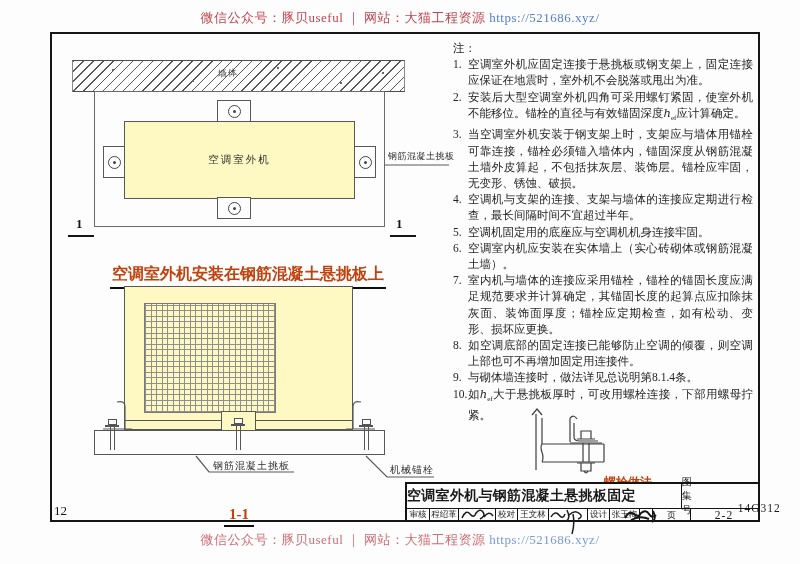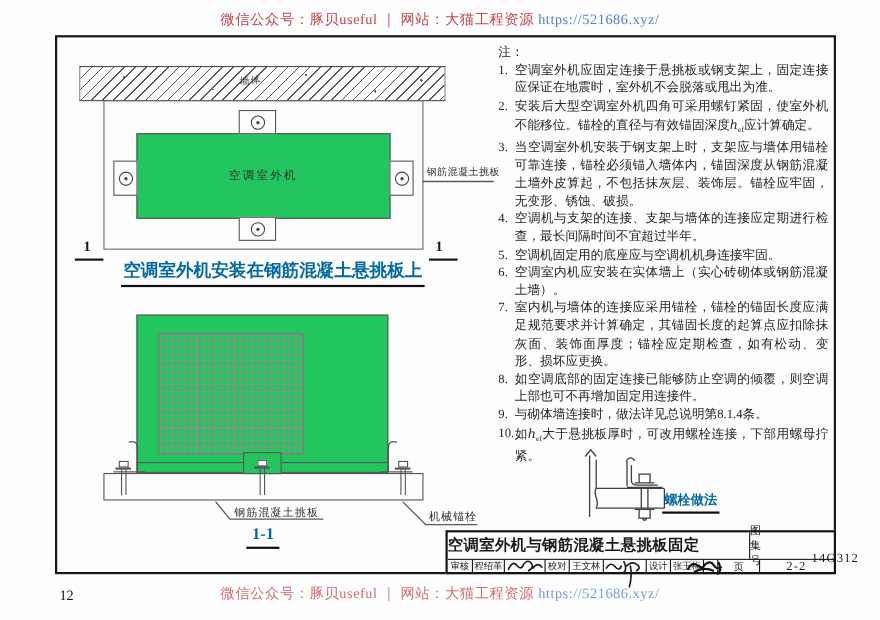--- a/index.html
+++ b/index.html
@@ -17,30 +17,30 @@
   .hatch{border-top:1.4px solid #4c4c4c;border-bottom:1.4px solid #4c4c4c;
          border-left:1px solid #8a8a8a;border-right:1px solid #8a8a8a;
          background:
            radial-gradient(circle 1.2px at 40px 9px,#666 98%,transparent),
            radial-gradient(circle 1.2px at 120px 20px,#666 98%,transparent),
            radial-gradient(circle 1.2px at 205px 7px,#666 98%,transparent),
            radial-gradient(circle 1.2px at 268px 22px,#666 98%,transparent),
            radial-gradient(circle 1.2px at 310px 12px,#666 98%,transparent),
            repeating-linear-gradient(135deg,#565656 0,#565656 1px,transparent 1px,transparent 7px);}
   .thinrect{border:1.4px solid #6a6a6a;background:transparent;}
-  .unitrect{border:1.4px solid #575757;background:#22c55e;display:flex;align-items:center;justify-content:center;text-align:right;}
+  .unitrect{border:1.4px solid #575757;background:#fef9c3;display:flex;align-items:center;justify-content:center;text-align:right;}
   .tab{border:1.3px solid #575757;background:#fdfdfd;display:flex;align-items:center;justify-content:center;}
   .cdot{width:11px;height:11px;border:1.2px solid #454545;border-radius:50%;position:relative;}
   .cdot::after{content:"";position:absolute;left:50%;top:50%;width:3px;height:3px;margin:-1.5px 0 0 -1.5px;
                background:#454545;border-radius:50%;}
   .seclabel{font-size:10px;color:#2e2e2e;letter-spacing:1px;white-space:nowrap;}
   .planlabel{font-size:9px;color:#2e2e2e;letter-spacing:.5px;white-space:nowrap;}
   .secmark{font-size:13px;font-weight:bold;color:#161616;}
   .markline{height:2px;background:#161616;}
-  .caption{font-weight:bold;color:#0369a1;border-bottom:2.3px solid #0d0d0d;padding:0 2px 2px 2px;white-space:nowrap;}
+  .caption{font-weight:bold;color:#c2410c;border-bottom:2.3px solid #0d0d0d;padding:0 2px 2px 2px;white-space:nowrap;margin-top:28px;}
   .grille{border:1px solid #7a7a7a;background:
       repeating-linear-gradient(0deg,#8f8f8f 0,#8f8f8f 1px,transparent 1px,transparent 5.6px),
       repeating-linear-gradient(90deg,#8f8f8f 0,#8f8f8f 1px,transparent 1px,transparent 5.6px);}
   .slabrect{border:1.4px solid #575757;background:#fdfdfd;}
   .bolthead{border:1.1px solid #555;background:#fdfdfd;}
   .washer{background:#555;}
   .shaft{border-left:1.1px solid #555;border-right:1.1px solid #555;background:transparent;}
   
   .notes{width:300px;font-size:11.5px;line-height:16.2px;color:#242424;text-align:justify;}
   .notes .heading{margin:0;}
@@ -194,21 +194,21 @@
       <div class="tcell bl sig" style="width:13px;">
         <svg width="40" height="14" viewBox="0 0 40 14" style="overflow:visible;margin-left:-6px;">
           <path d="M2,10 Q6,2 11,6 T18,5 Q23,1 26,6 T33,7 M8,12 q9,-5 18,-1 M30,3 q4,8 -1,11" fill="none" stroke="#161616" stroke-width="2"></path>
         </svg>
       </div>
       <div class="tcell bl" style="width:38px;font-size:9px;">页</div>
       <div class="tcell bl tnum" style="width:67px;">2-2</div>
     </div>
   </div>
 
-  <div class="abs pagenum" style="left:54px;top:533px;">12</div>
+  <div class="abs pagenum" style="left:54px;top:503px;">12</div>
 
   <div class="abs promo faded" style="left:0;top:531px;">
     <span class="red">微信公众号：豚贝useful</span>
     <span class="red">｜</span>
     <span class="red">网站：大猫工程资源</span>
     <span class="blue">https://521686.xyz/</span>
   </div>
 
 </div>
 

